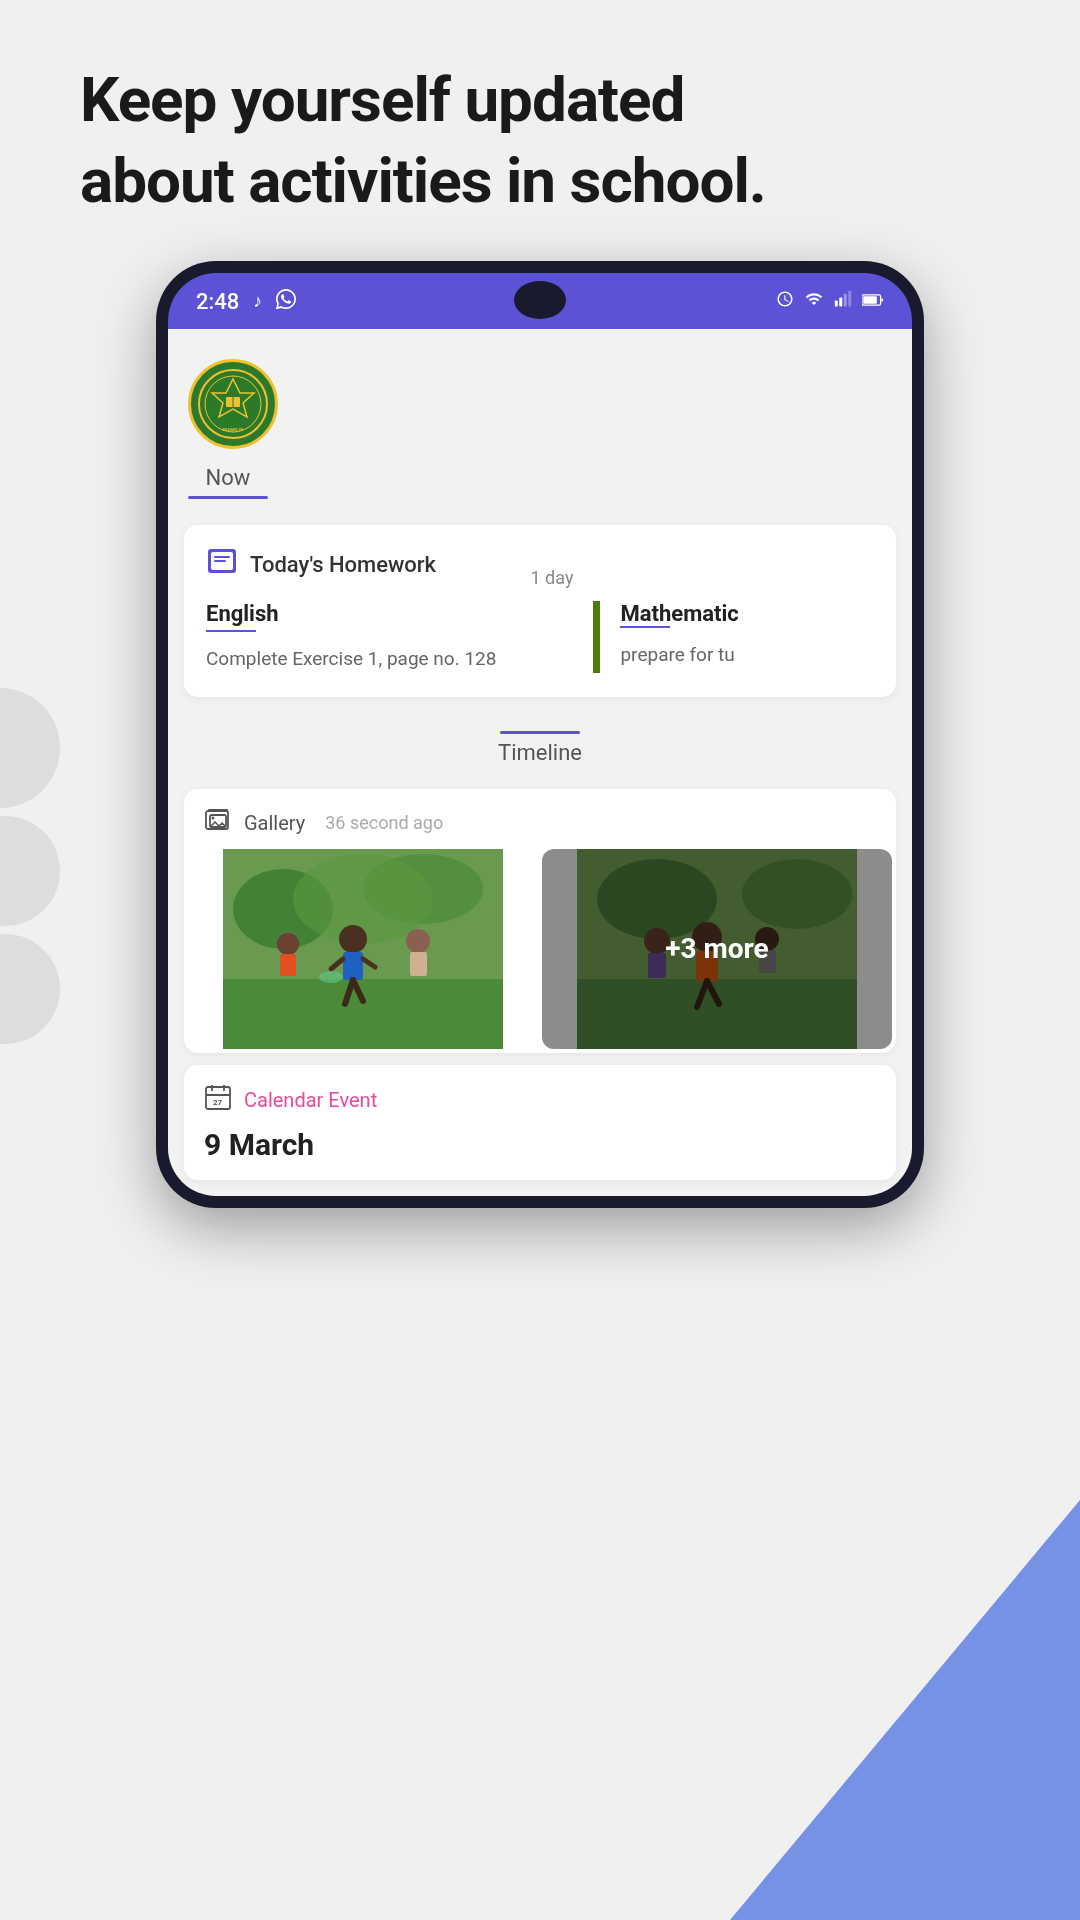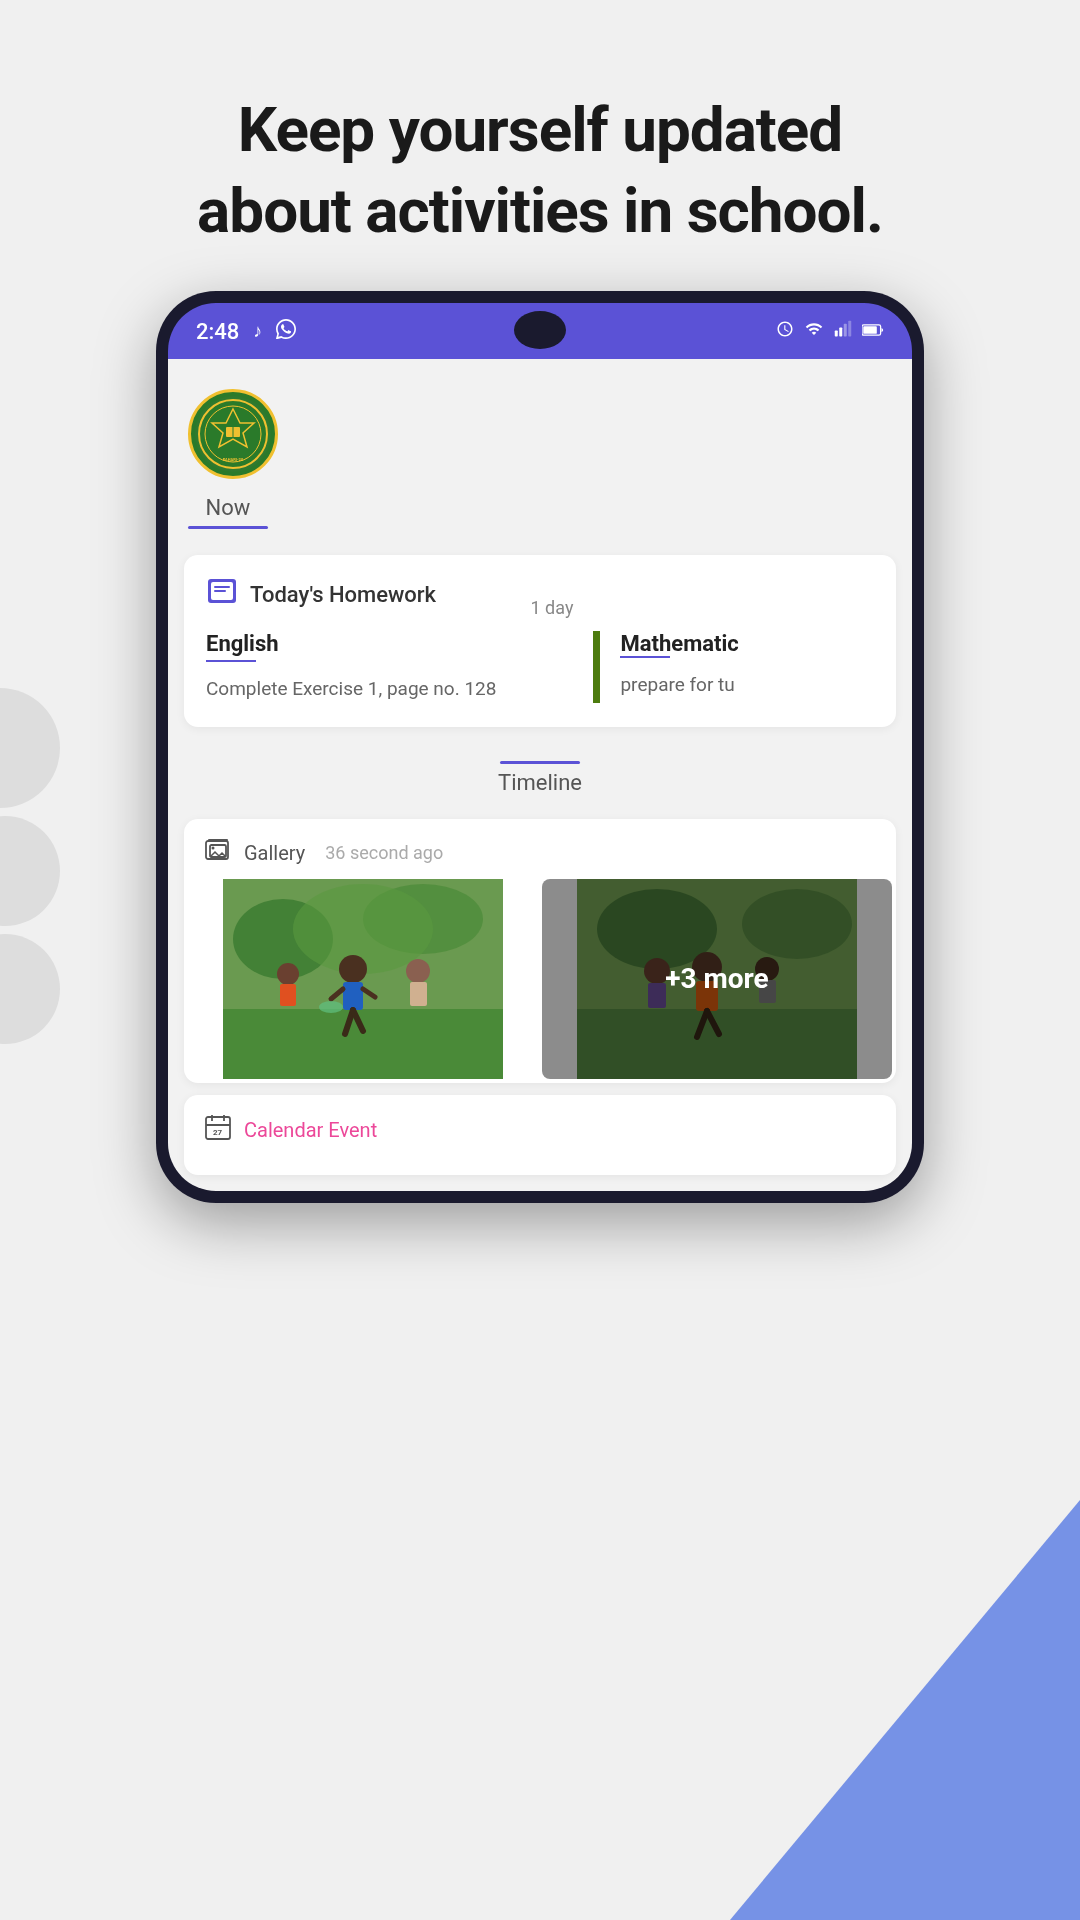--- a/index.html
+++ b/index.html
@@ -22,23 +22,22 @@
       width: 0;
       height: 0;
       border-style: solid;
       border-width: 0 0 420px 350px;
       border-color: transparent transparent #4169e1 transparent;
       opacity: 0.7;
     }
 
     
     .page-header {
-      text-align: center;
-      padding: 60px 120px 40px;
-      margin-top: 30px;
+      text-align: left;
+      padding: 60px 80px 40px;
     }
     .page-header h1 {
       font-size: 62px;
       font-weight: 700;
       color: #1a1a1a;
       line-height: 1.3;
       letter-spacing: -1px;
     }
 
     
@@ -312,21 +311,21 @@
       position: relative;
     }
 
     .more-overlay {
       position: absolute;
       inset: 0;
       background: rgba(0,0,0,0.45);
       display: flex;
       align-items: center;
       justify-content: center;
-      border-radius: 0;
+      border-radius: 12px;
       z-index: 3;
     }
 
     .more-text {
       color: white;
       font-size: 28px;
       font-weight: 700;
     }
 
     
@@ -607,17 +606,18 @@
             <svg width="28" height="28" viewBox="0 0 28 28" fill="none" stroke="#555" stroke-width="1.8">
               <rect x="2" y="4" width="24" height="22" rx="2"></rect>
               <line x1="8" y1="2" x2="8" y2="8"></line>
               <line x1="20" y1="2" x2="20" y2="8"></line>
               <line x1="2" y1="12" x2="26" y2="12"></line>
               <text x="9" y="22" font-size="8" fill="#555" stroke="none" font-weight="bold">27</text>
             </svg>
           </span>
           <span class="cal-label">Calendar Event</span>
         </div>
+        <div class="cal-date">9 March</div>
       </div>
 
     </div>
   </div>
 </div>
 
 </body></html>

